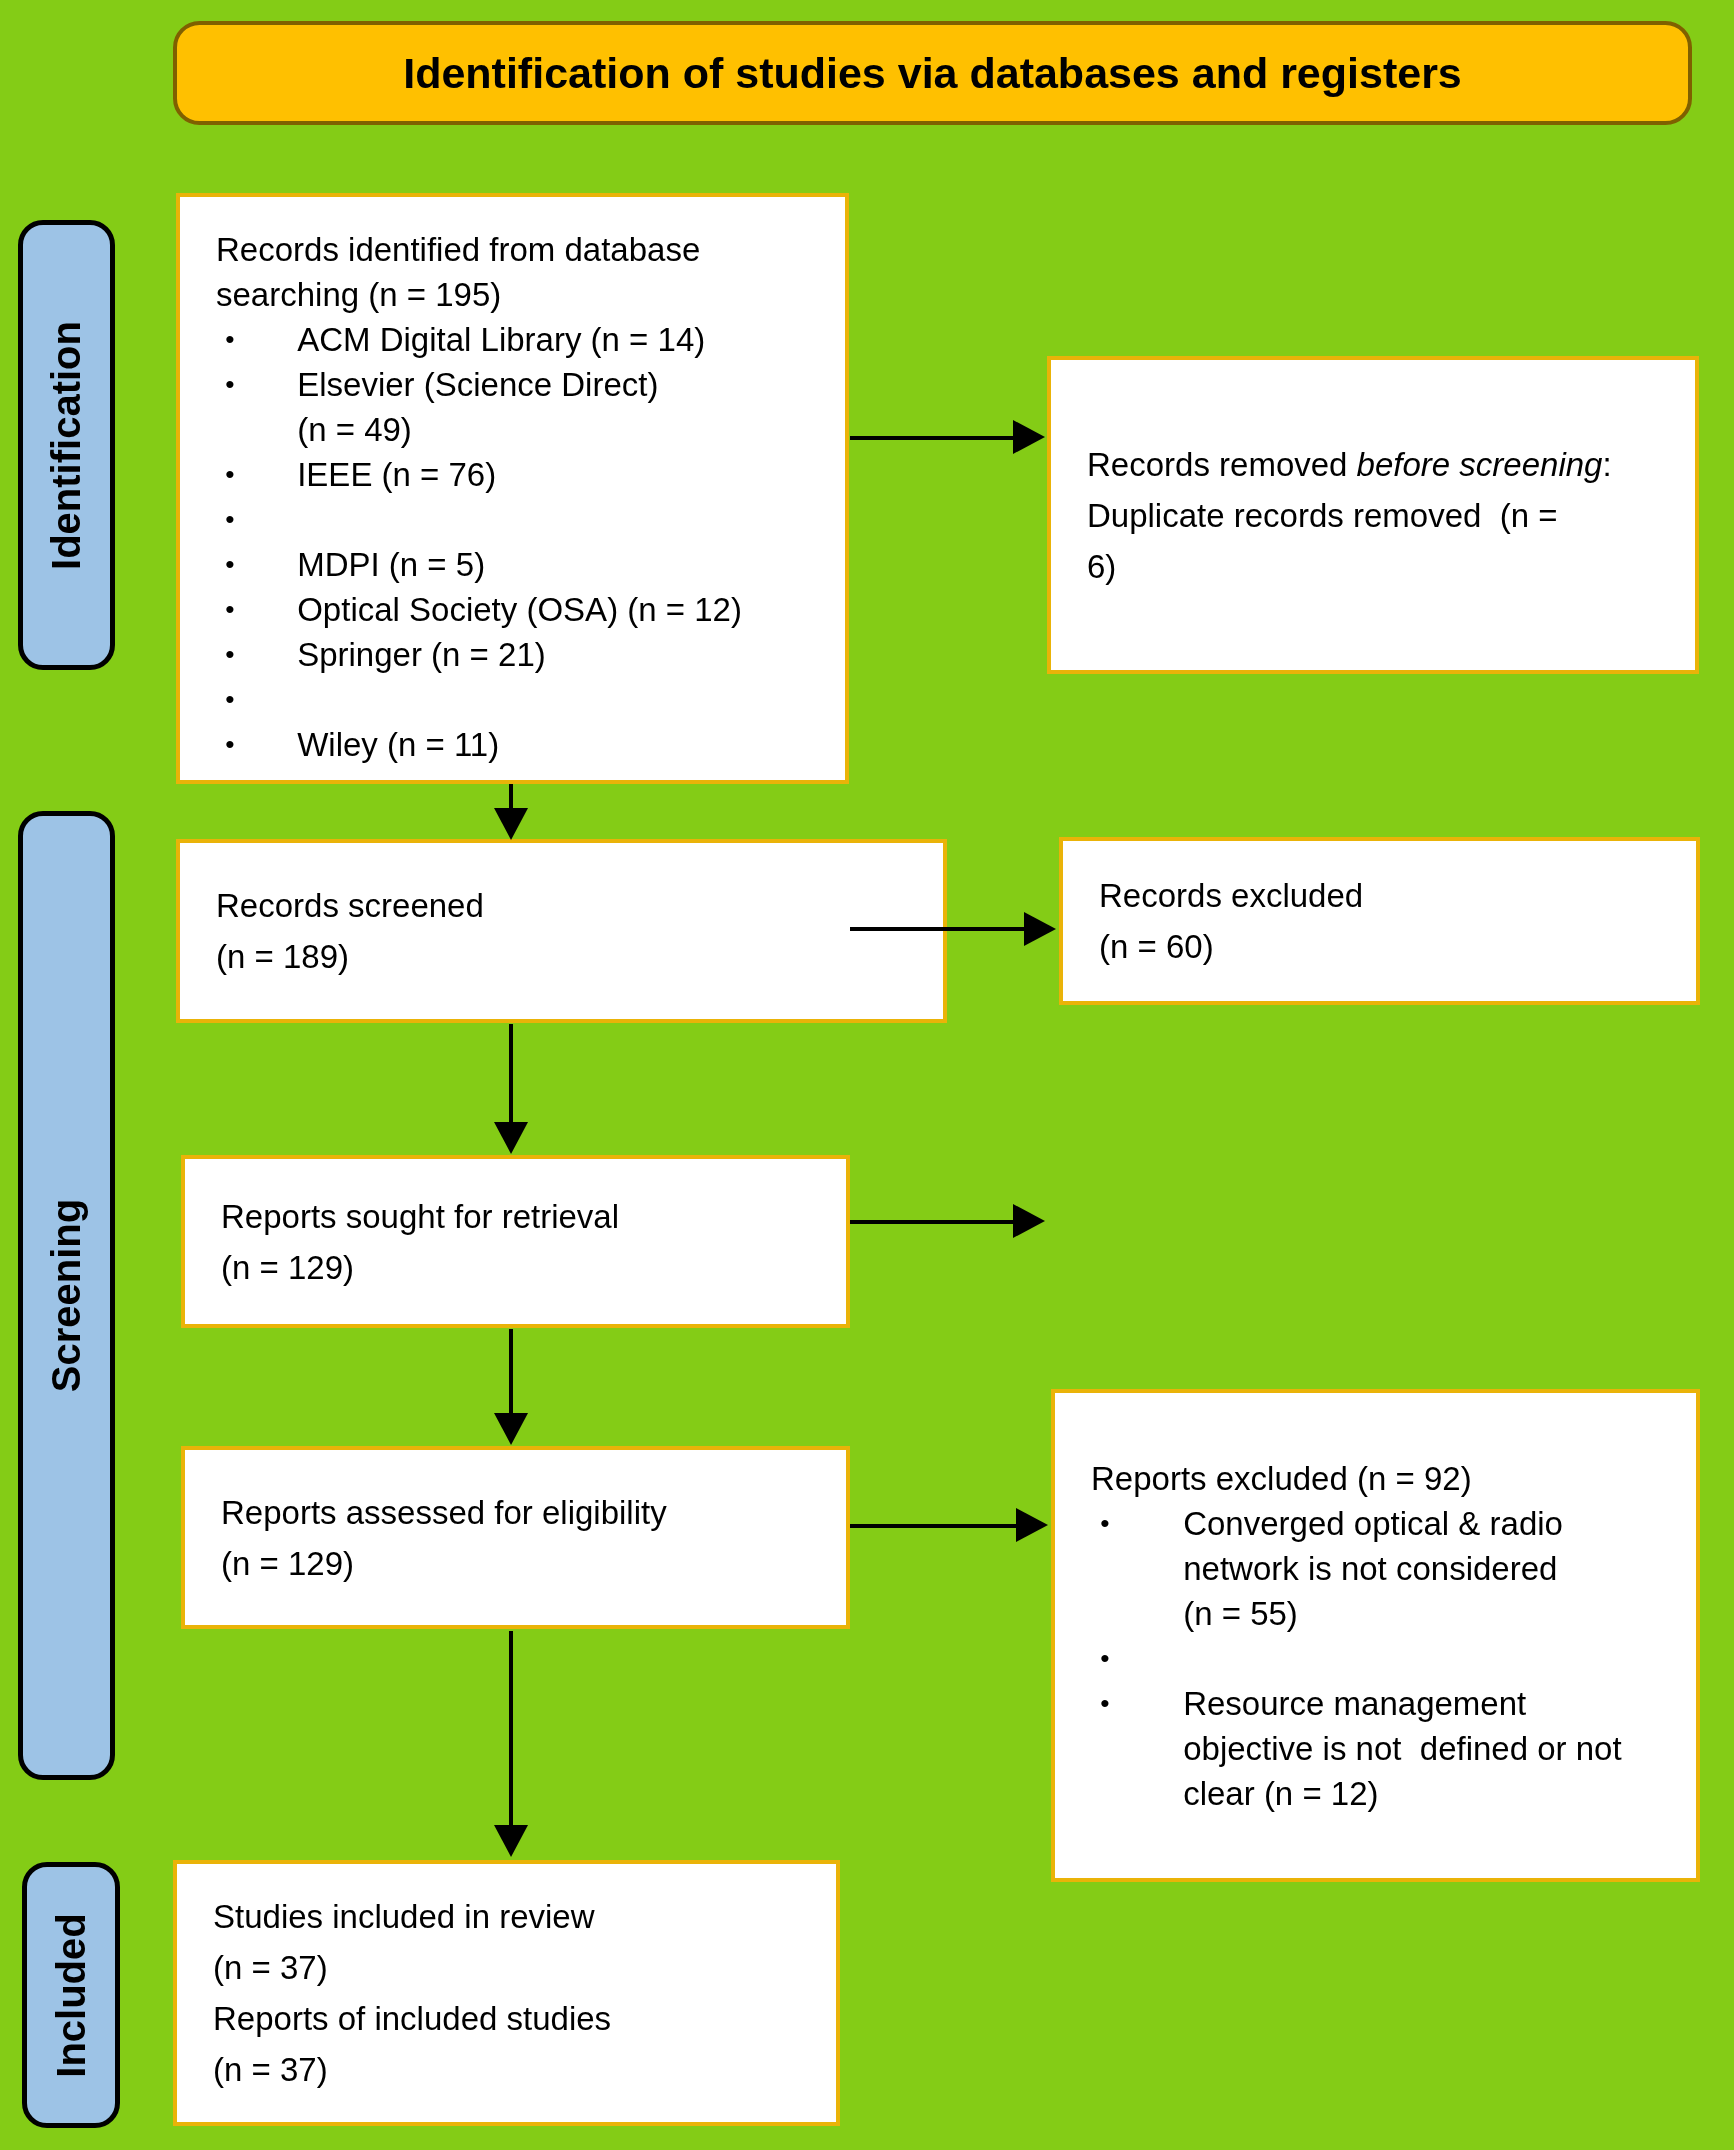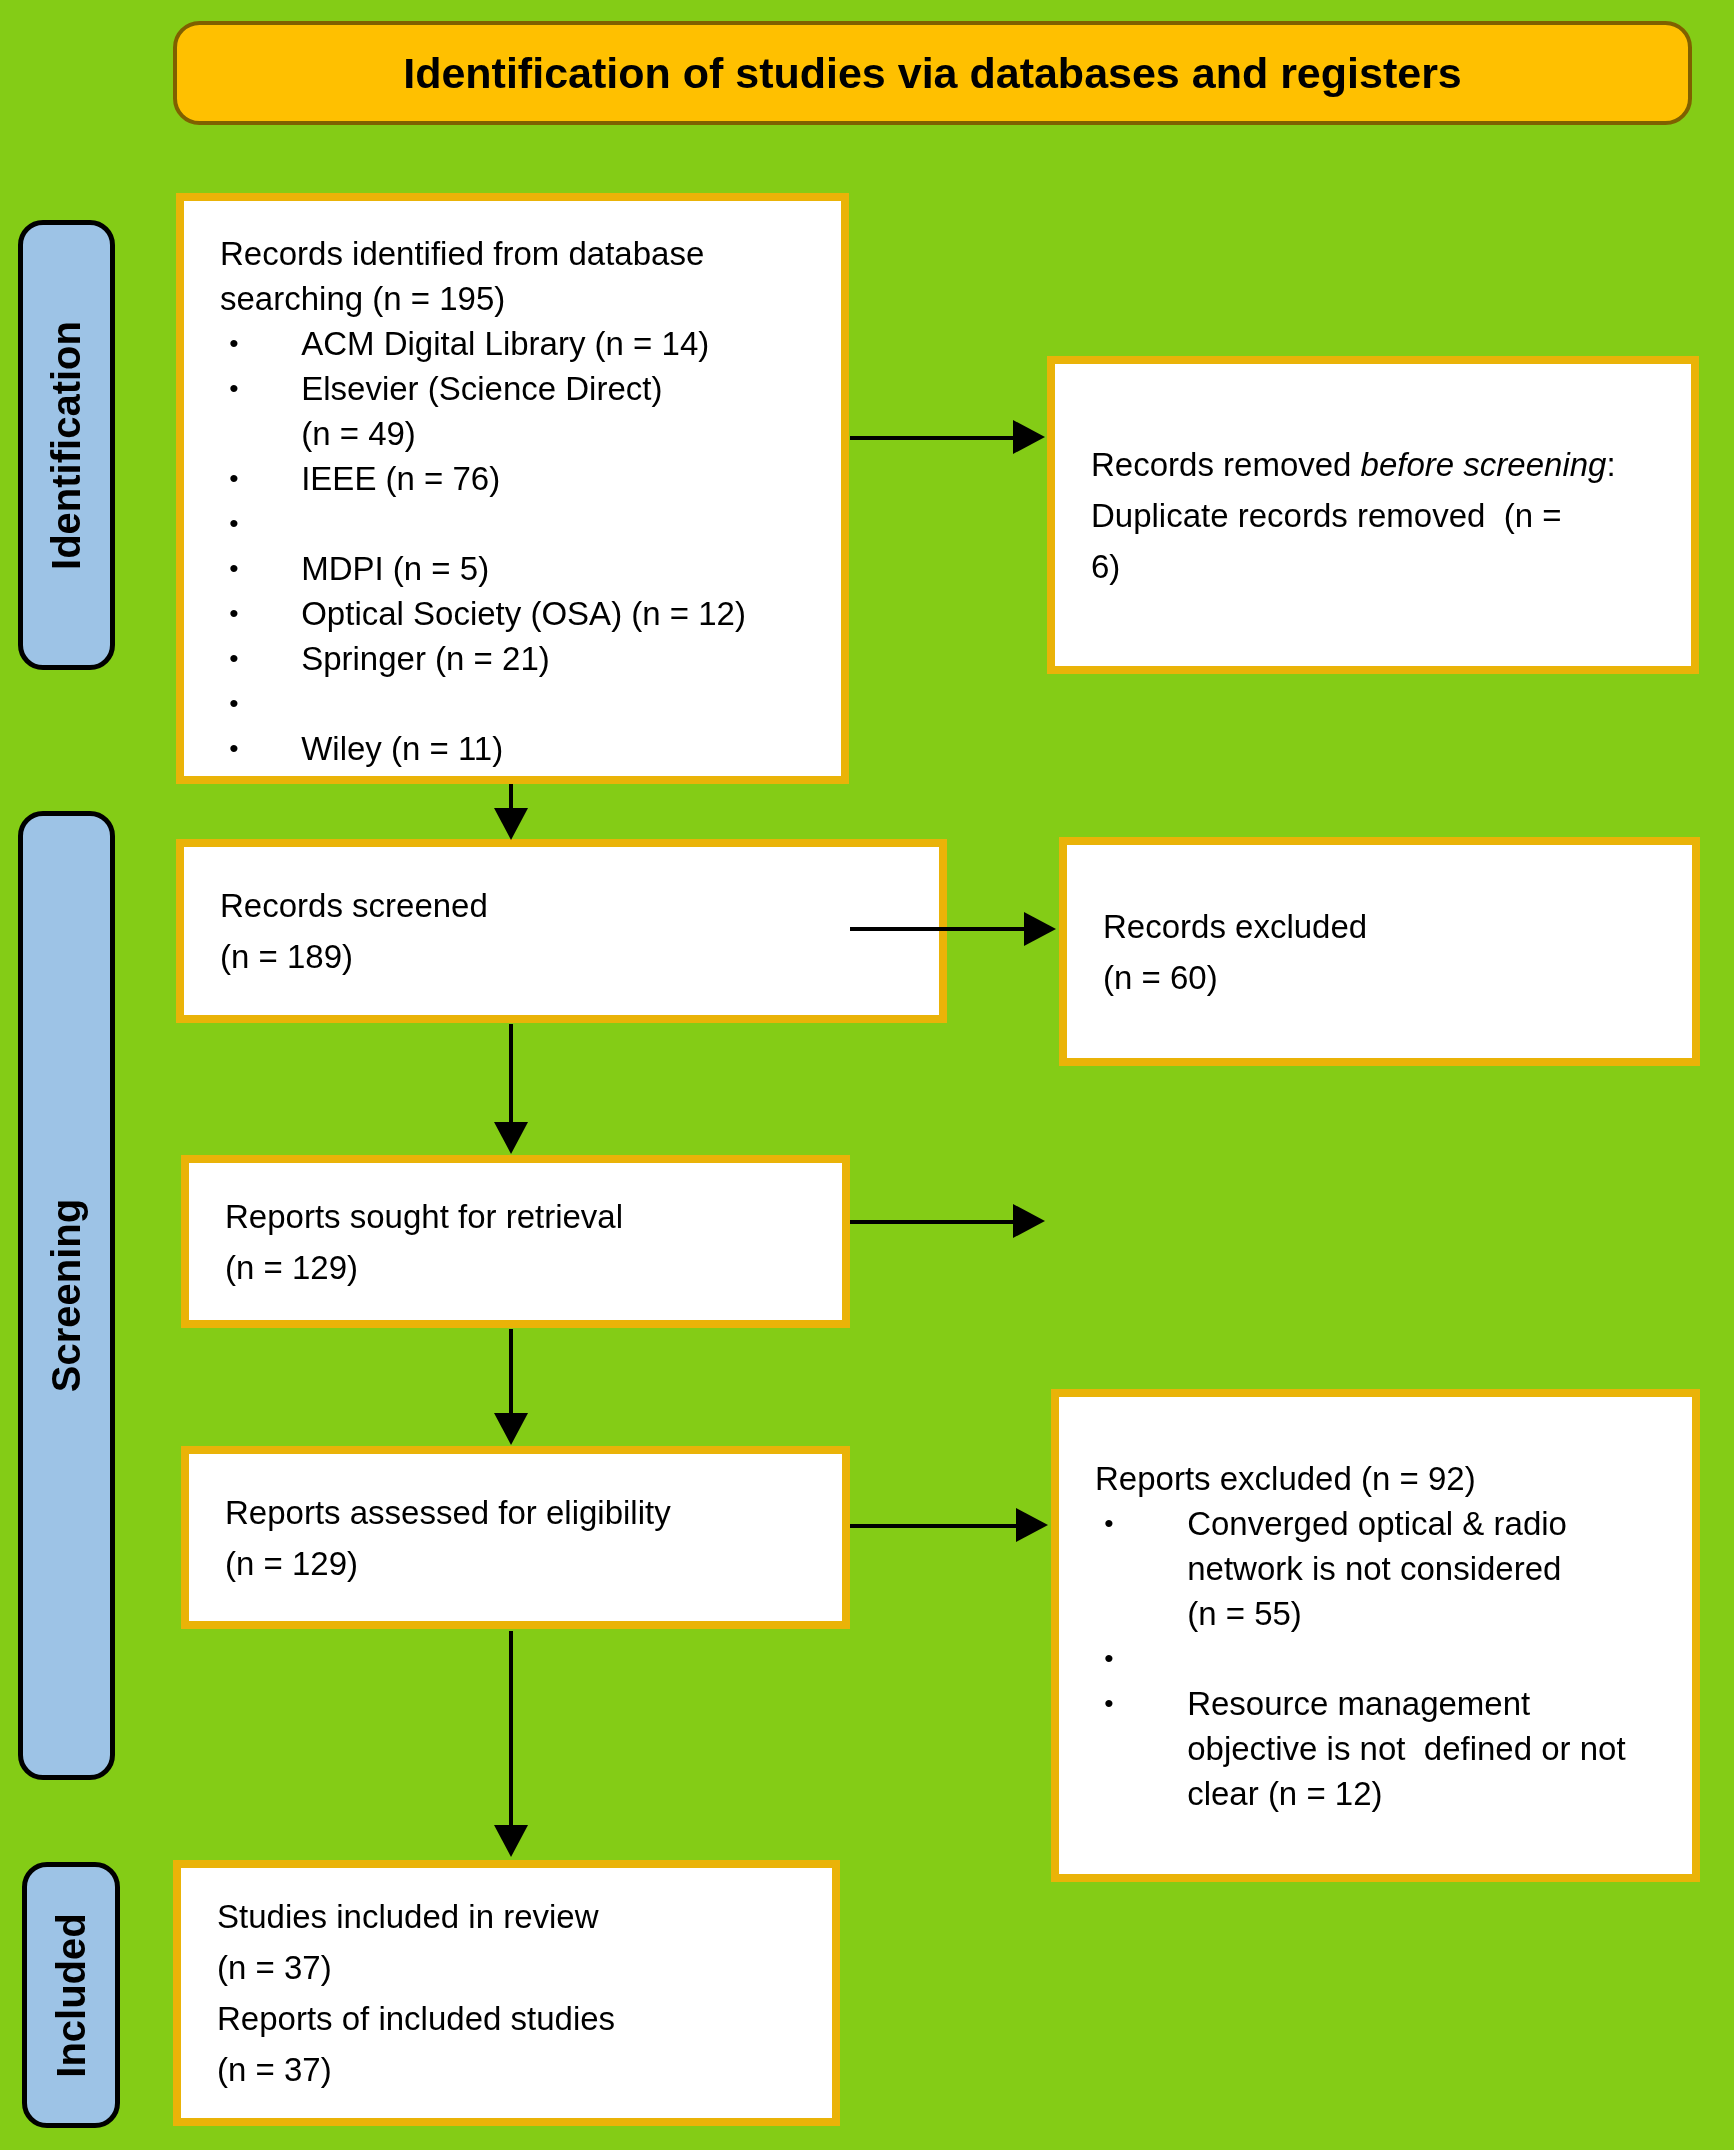--- a/index.html
+++ b/index.html
@@ -14,29 +14,29 @@
 
   
   .side-label{position:absolute;background:#9DC3E6;border:5.8px solid #000;border-radius:25px;
     box-sizing:border-box;display:flex;align-items:center;justify-content:center;overflow:hidden;}
   .side-label .rot{transform:rotate(-90deg);white-space:nowrap;font-size:40px;font-weight:bold;}
   #lbl-identification{left:18.4px;top:220px;width:97px;height:450px;}
   #lbl-screening{left:18.4px;top:811px;width:97px;height:969px;}
   #lbl-included{left:22px;top:1862px;width:98px;height:266px;}
 
   
-  .box{position:absolute;background:#fff;border:8px solid #eab308;box-sizing:border-box;
+  .box{position:absolute;background:#fff;border:4px solid #eab308;box-sizing:border-box;
     font-size:33px;line-height:51px;display:flex;flex-direction:column;justify-content:center;
     padding-left:36px;padding-right:14px;}
   .pre{white-space:pre-wrap;}
   .box.list{justify-content:flex-start;line-height:45px;}
   #box1{left:176px;top:193px;width:673px;height:591px;padding-top:30px;}
   #box2{left:1047px;top:356px;width:652px;height:318px;}
   #box3{left:176px;top:839px;width:771px;height:184px;justify-content:center;}
-  #box4{left:1059px;top:837px;width:641px;height:229px;}
+  #box4{left:1059px;top:837px;width:641px;height:168px;}
   #box5{left:181px;top:1155px;width:669px;height:173px;}
   #box6{left:1047px;top:1131px;width:652px;height:183px;}
   #box7{left:181px;top:1446px;width:669px;height:183px;}
   #box8{left:1051px;top:1389px;width:649px;height:493px;}
   #box9{left:173px;top:1860px;width:667px;height:266px;}
 
   .bullet{display:flex;align-items:flex-start;}
   .bullet .dot{flex:0 0 72px;padding-left:9.2px;font-size:26.5px;line-height:45px;}
   #box8 .bullet .dot{flex:0 0 83px;}
   .bullet .btxt{flex:1 1 auto;}

